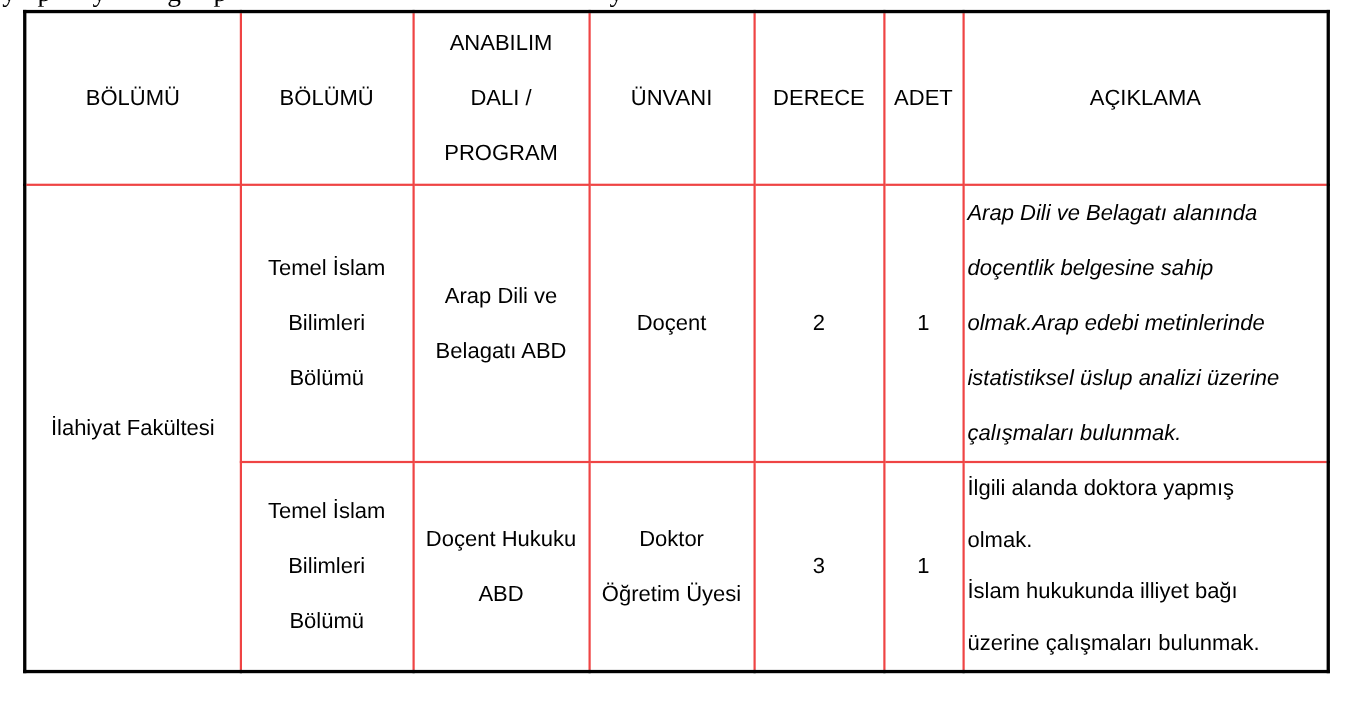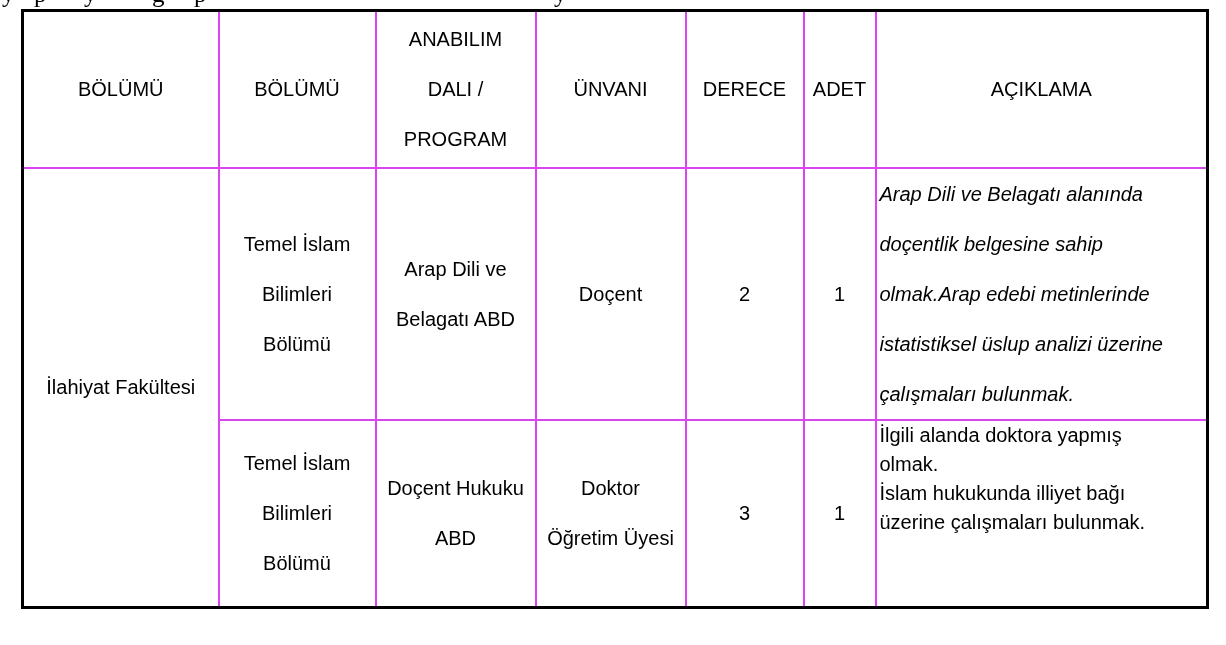--- a/index.html
+++ b/index.html
@@ -36,41 +36,41 @@
     position: absolute;
     left: 21px;
     top: 9px;
     width: 1185px;
     border-collapse: collapse;
     table-layout: fixed;
     border: 3px solid #000;
   }
   .doc-table th,
   .doc-table td {
-    border: 2px solid #d946ef;
+    border: 2px solid #ef4444;
     font-weight: normal;
     font-size: 20px;
     line-height: 50px;
     text-align: center;
     vertical-align: middle;
     padding: 0;
     white-space: pre-line;
     overflow: hidden;
   }
   tr.header-row   { height: 157px; }
   tr.data-row-1   { height: 249px; }
   tr.data-row-2   { height: 188px; }
 
   .doc-table td.desc {
     text-align: left;
     vertical-align: top;
     padding: 0 2px 0 3px;
   }
   .doc-table td.desc.r1 { line-height: 50px; font-style: italic; }
-  .doc-table td.desc.r2 { line-height: 29px; }
+  .doc-table td.desc.r2 { line-height: 47px; }
 </style>
 </head>
 <body>
 
 <div class="clip-strip">
   <span style="left:2px">y</span>
   <span style="left:34px">p</span>
   <span style="left:84px">y</span>
   <span style="left:152px">g</span>
   <span style="left:194px">p</span>

